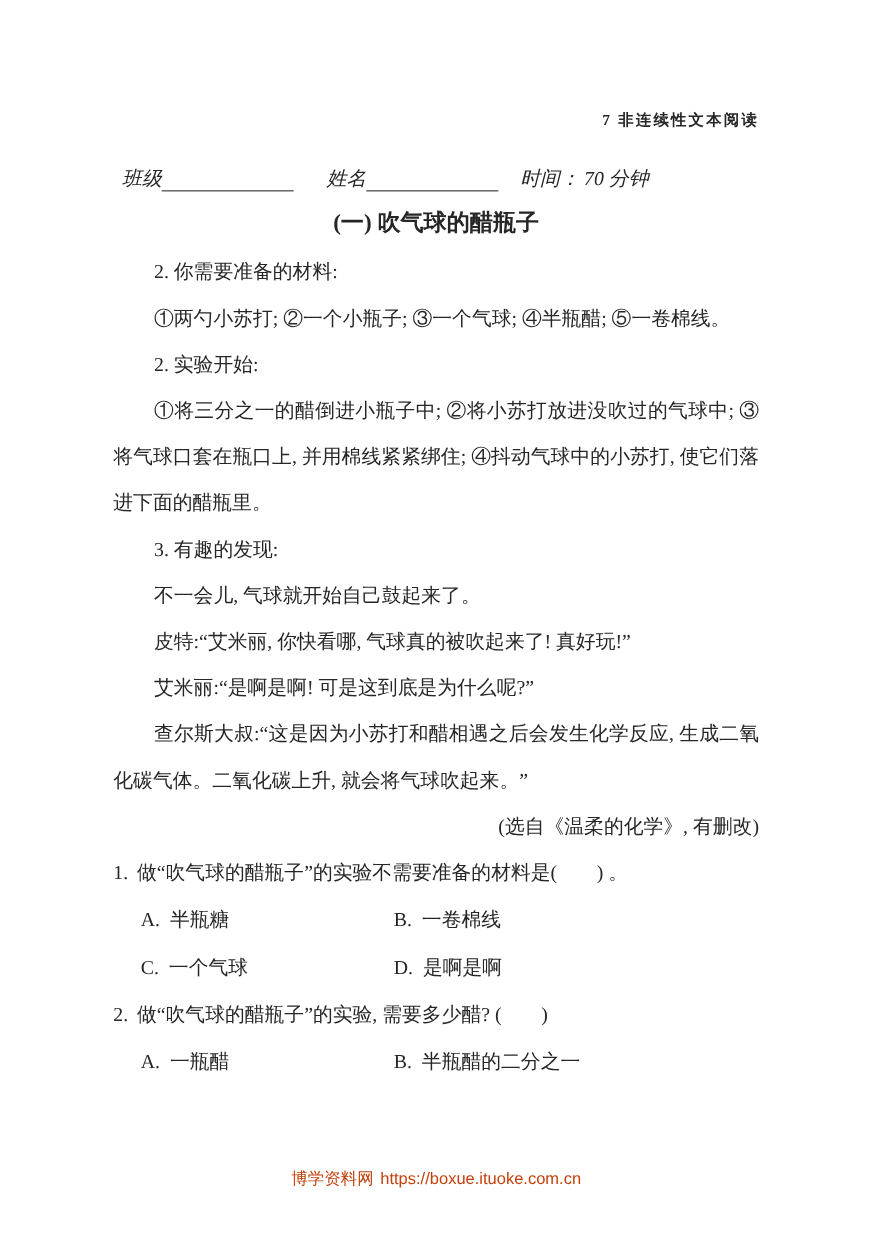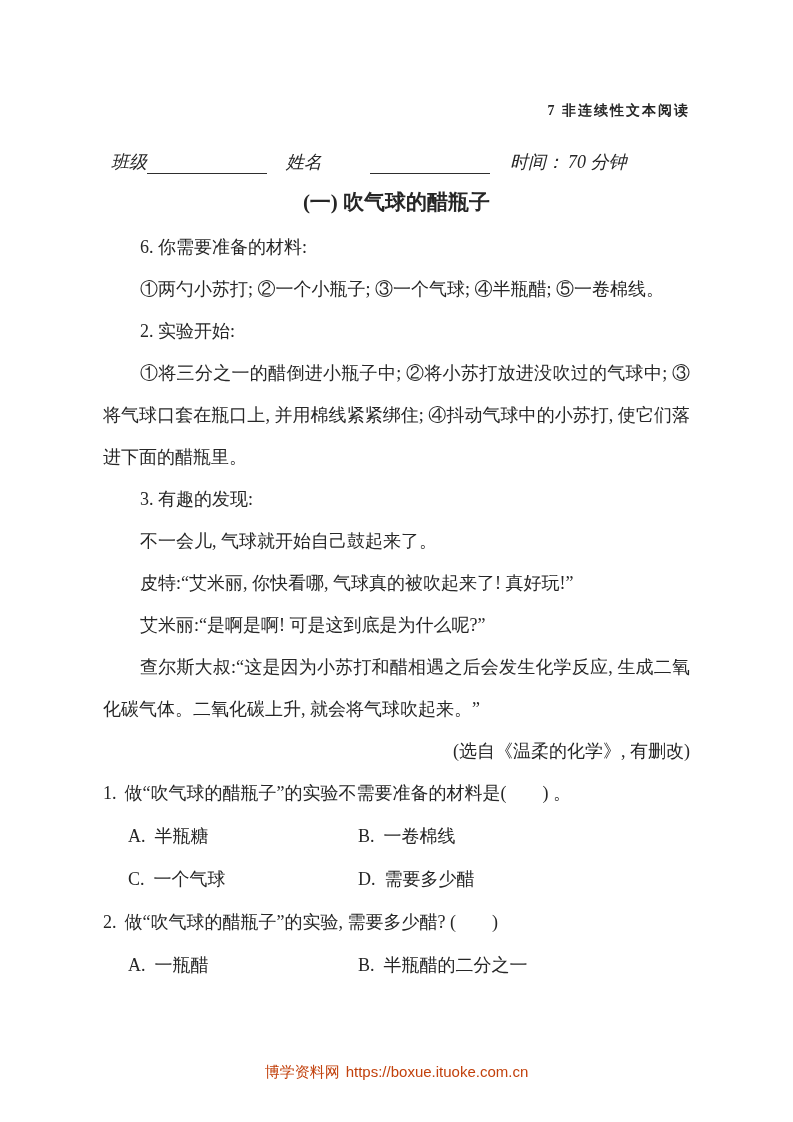--- a/index.html
+++ b/index.html
@@ -17,21 +17,21 @@
     font-size:14px;font-weight:bold;
     line-height:22px;letter-spacing:2px;
   }
   .header-row{
     display:flex;align-items:flex-end;
     margin-top:28px;
     font-size:18px;line-height:24px;font-style:italic;
   }
   .hr-group{display:flex;align-items:flex-end;white-space:nowrap;}
   .g1{margin-left:8px;}
-  .g2{margin-left:19px;gap:48px;}
+  .g2{margin-left:30px;}
   .g3{margin-left:20px;}
   .blank{
     display:inline-block;
     width:120px;height:20px;
     border-bottom:1.5px solid #2e2e2e;
   }
   .time-value{margin-left:4px;}
   .section-title{
     text-align:center;
     font-size:21px;font-weight:bold;
@@ -79,42 +79,42 @@
       </div>
       <div class="hr-group g3">
         <span>时间：</span>
           <span class="time-value">70 分钟</span>
       </div>
     </div>
 
     <div class="section-title">(一) 吹气球的醋瓶子</div>
 
     <div class="passage">
-      <p>6. 你需要准备的材料:</p>
+      <p>2. 你需要准备的材料:</p>
       <p>①两勺小苏打; ②一个小瓶子; ③一个气球; ④半瓶醋; ⑤一卷棉线。</p>
       <p>2. 实验开始:</p>
       <p>①将三分之一的醋倒进小瓶子中; ②将小苏打放进没吹过的气球中; ③将气球口套在瓶口上, 并用棉线紧紧绑住; ④抖动气球中的小苏打, 使它们落进下面的醋瓶里。</p>
       <p>3. 有趣的发现:</p>
       <p>不一会儿, 气球就开始自己鼓起来了。</p>
       <p>皮特:“艾米丽, 你快看哪, 气球真的被吹起来了! 真好玩!”</p>
       <p>艾米丽:“是啊是啊! 可是这到底是为什么呢?”</p>
       <p>查尔斯大叔:“这是因为小苏打和醋相遇之后会发生化学反应, 生成二氧化碳气体。二氧化碳上升, 就会将气球吹起来。”</p>
       <p class="source">(选自《温柔的化学》, 有删改)</p>
     </div>
 
     <div class="questions">
 
       <p class="q-line"><span class="q-num">1.</span><span>做“吹气球的醋瓶子”的实验不需要准备的材料是(　　) 。</span></p>
       <div class="opt-row">
         <span class="opt"><span class="opt-label">A.</span><span>半瓶糖</span></span>
         <span class="opt"><span class="opt-label">B.</span><span>一卷棉线</span></span>
       </div>
       <div class="opt-row">
         <span class="opt"><span class="opt-label">C.</span><span>一个气球</span></span>
-        <span class="opt"><span class="opt-label">D.</span><span>需要多少醋</span></span>
+        <span class="opt"><span class="opt-label">D.</span><span>是啊是啊</span></span>
       </div>
 
       <p class="q-line"><span class="q-num">2.</span><span>做“吹气球的醋瓶子”的实验, 需要多少醋? (　　)</span></p>
       <div class="opt-row">
         <span class="opt"><span class="opt-label">A.</span><span>一瓶醋</span></span>
         <span class="opt"><span class="opt-label">B.</span><span>半瓶醋的二分之一</span></span>
       </div>
 
     </div>
   </div>

